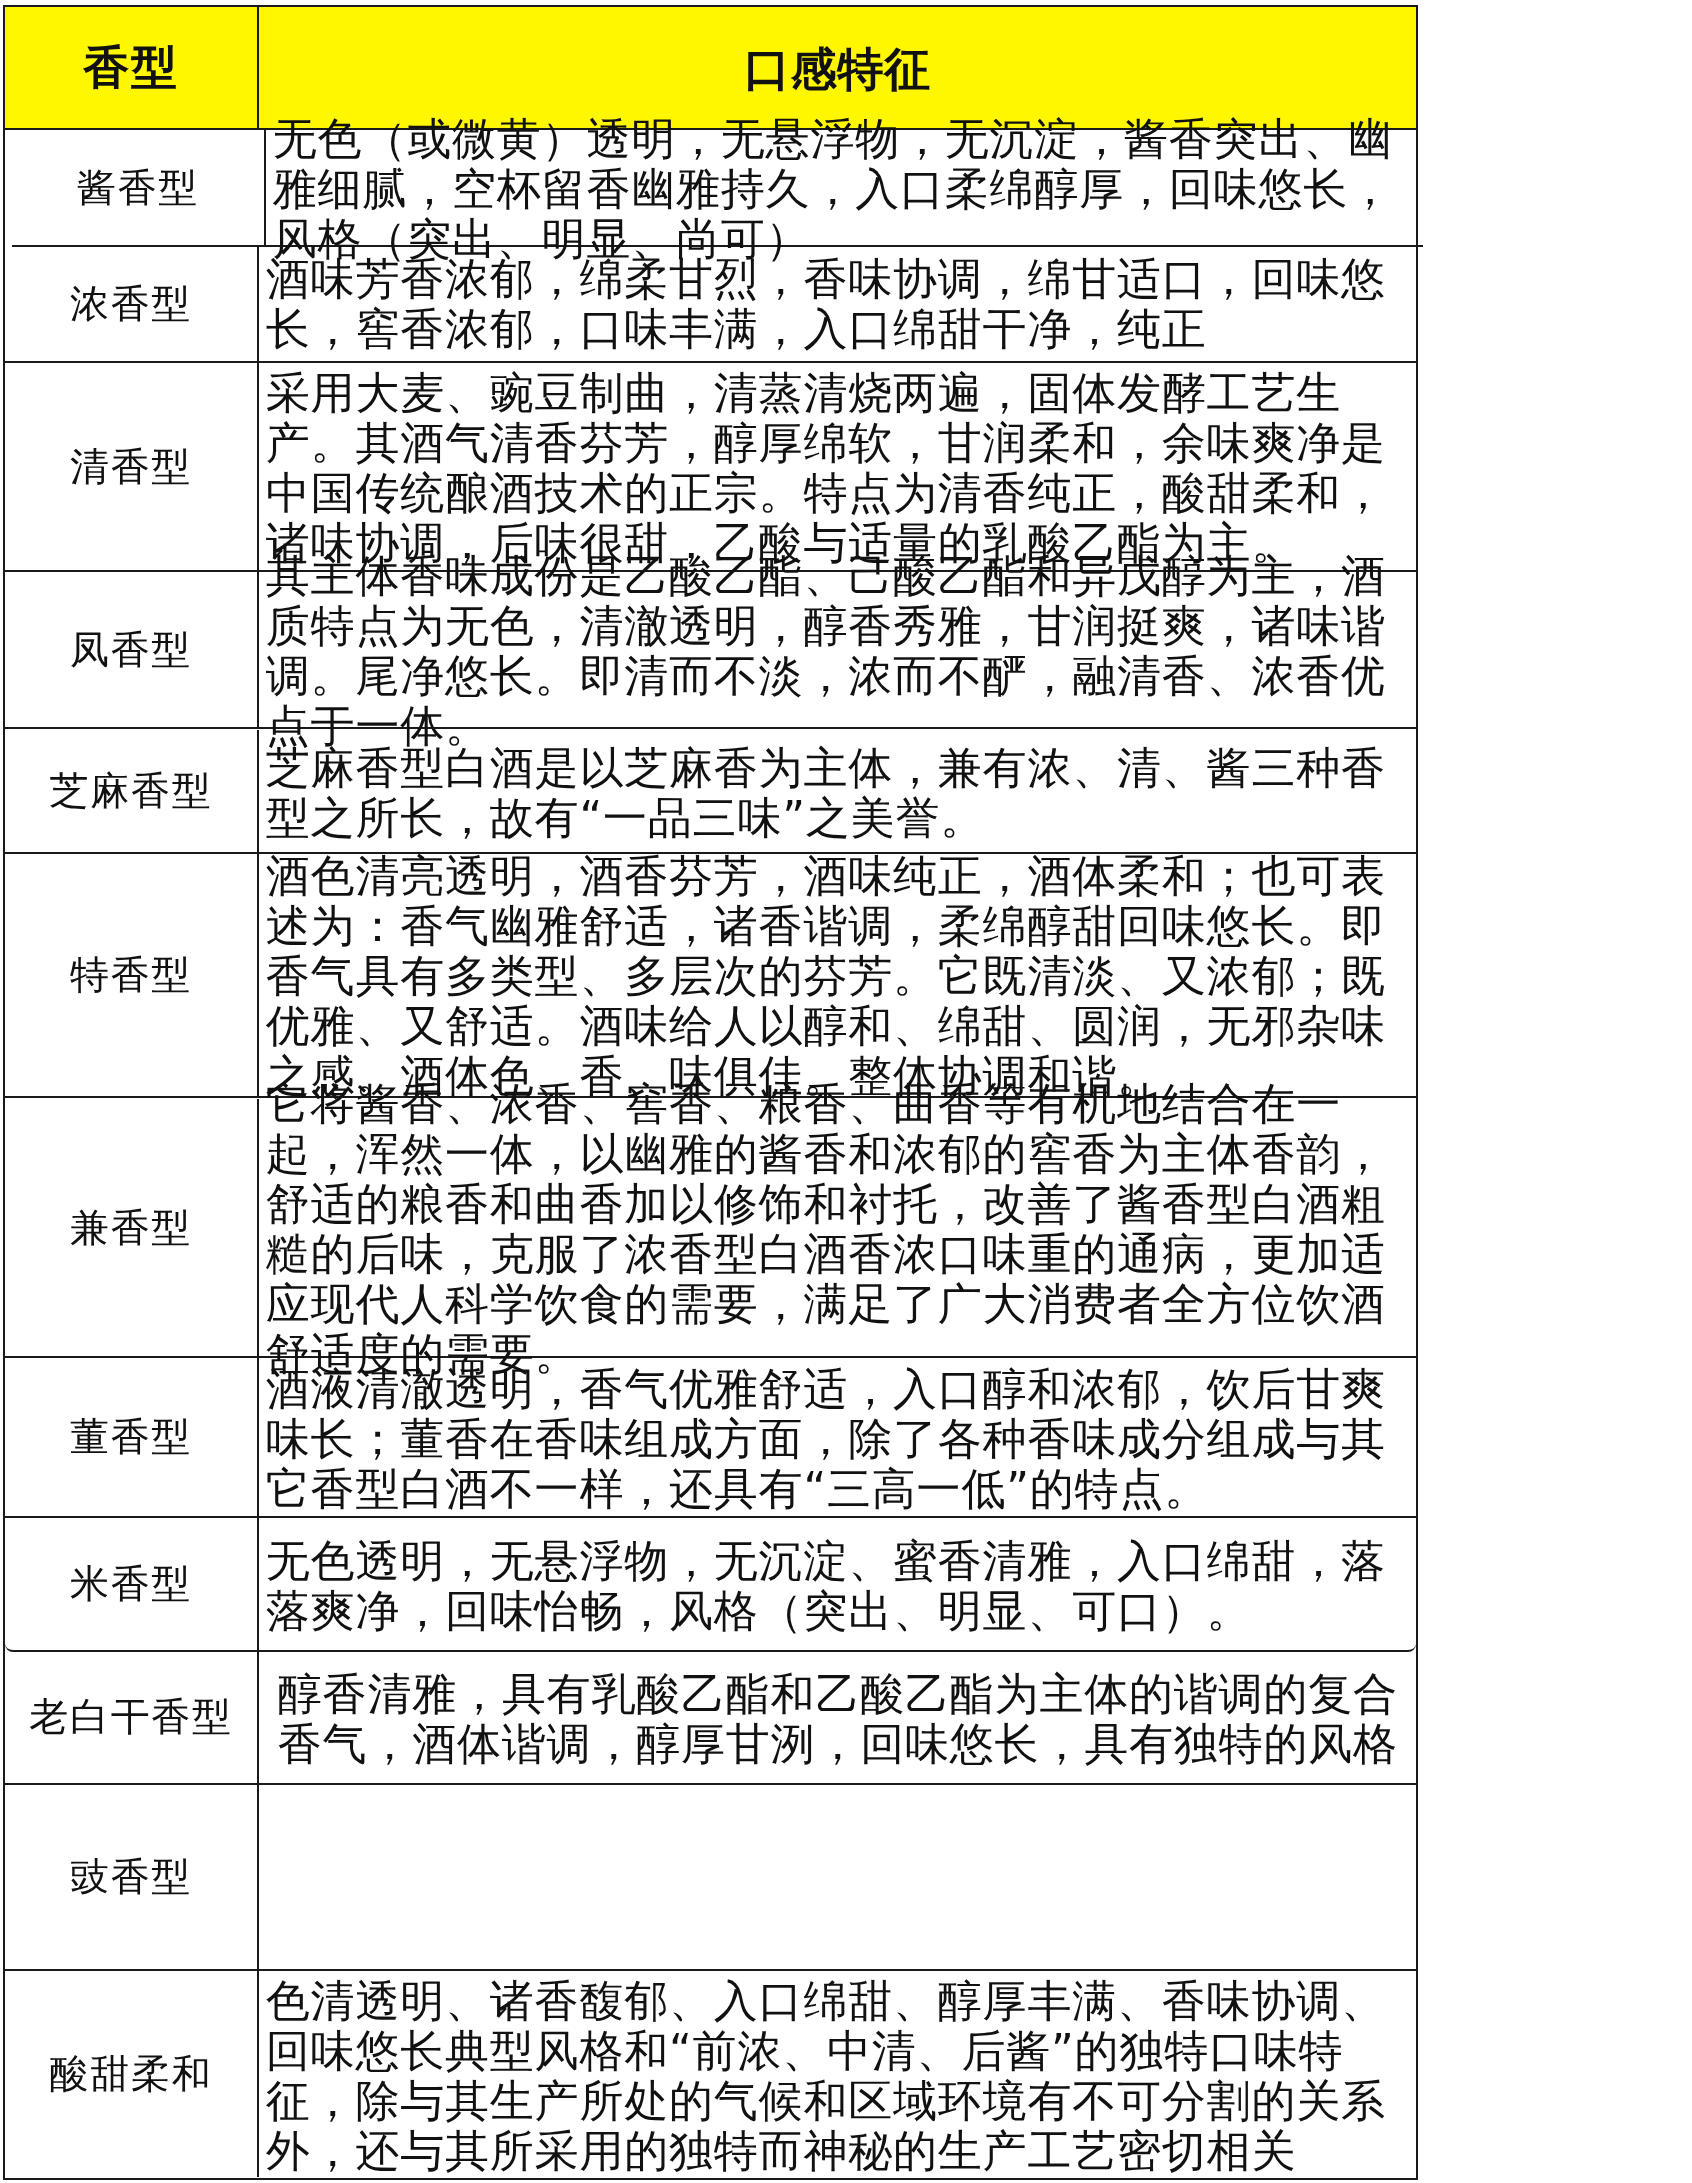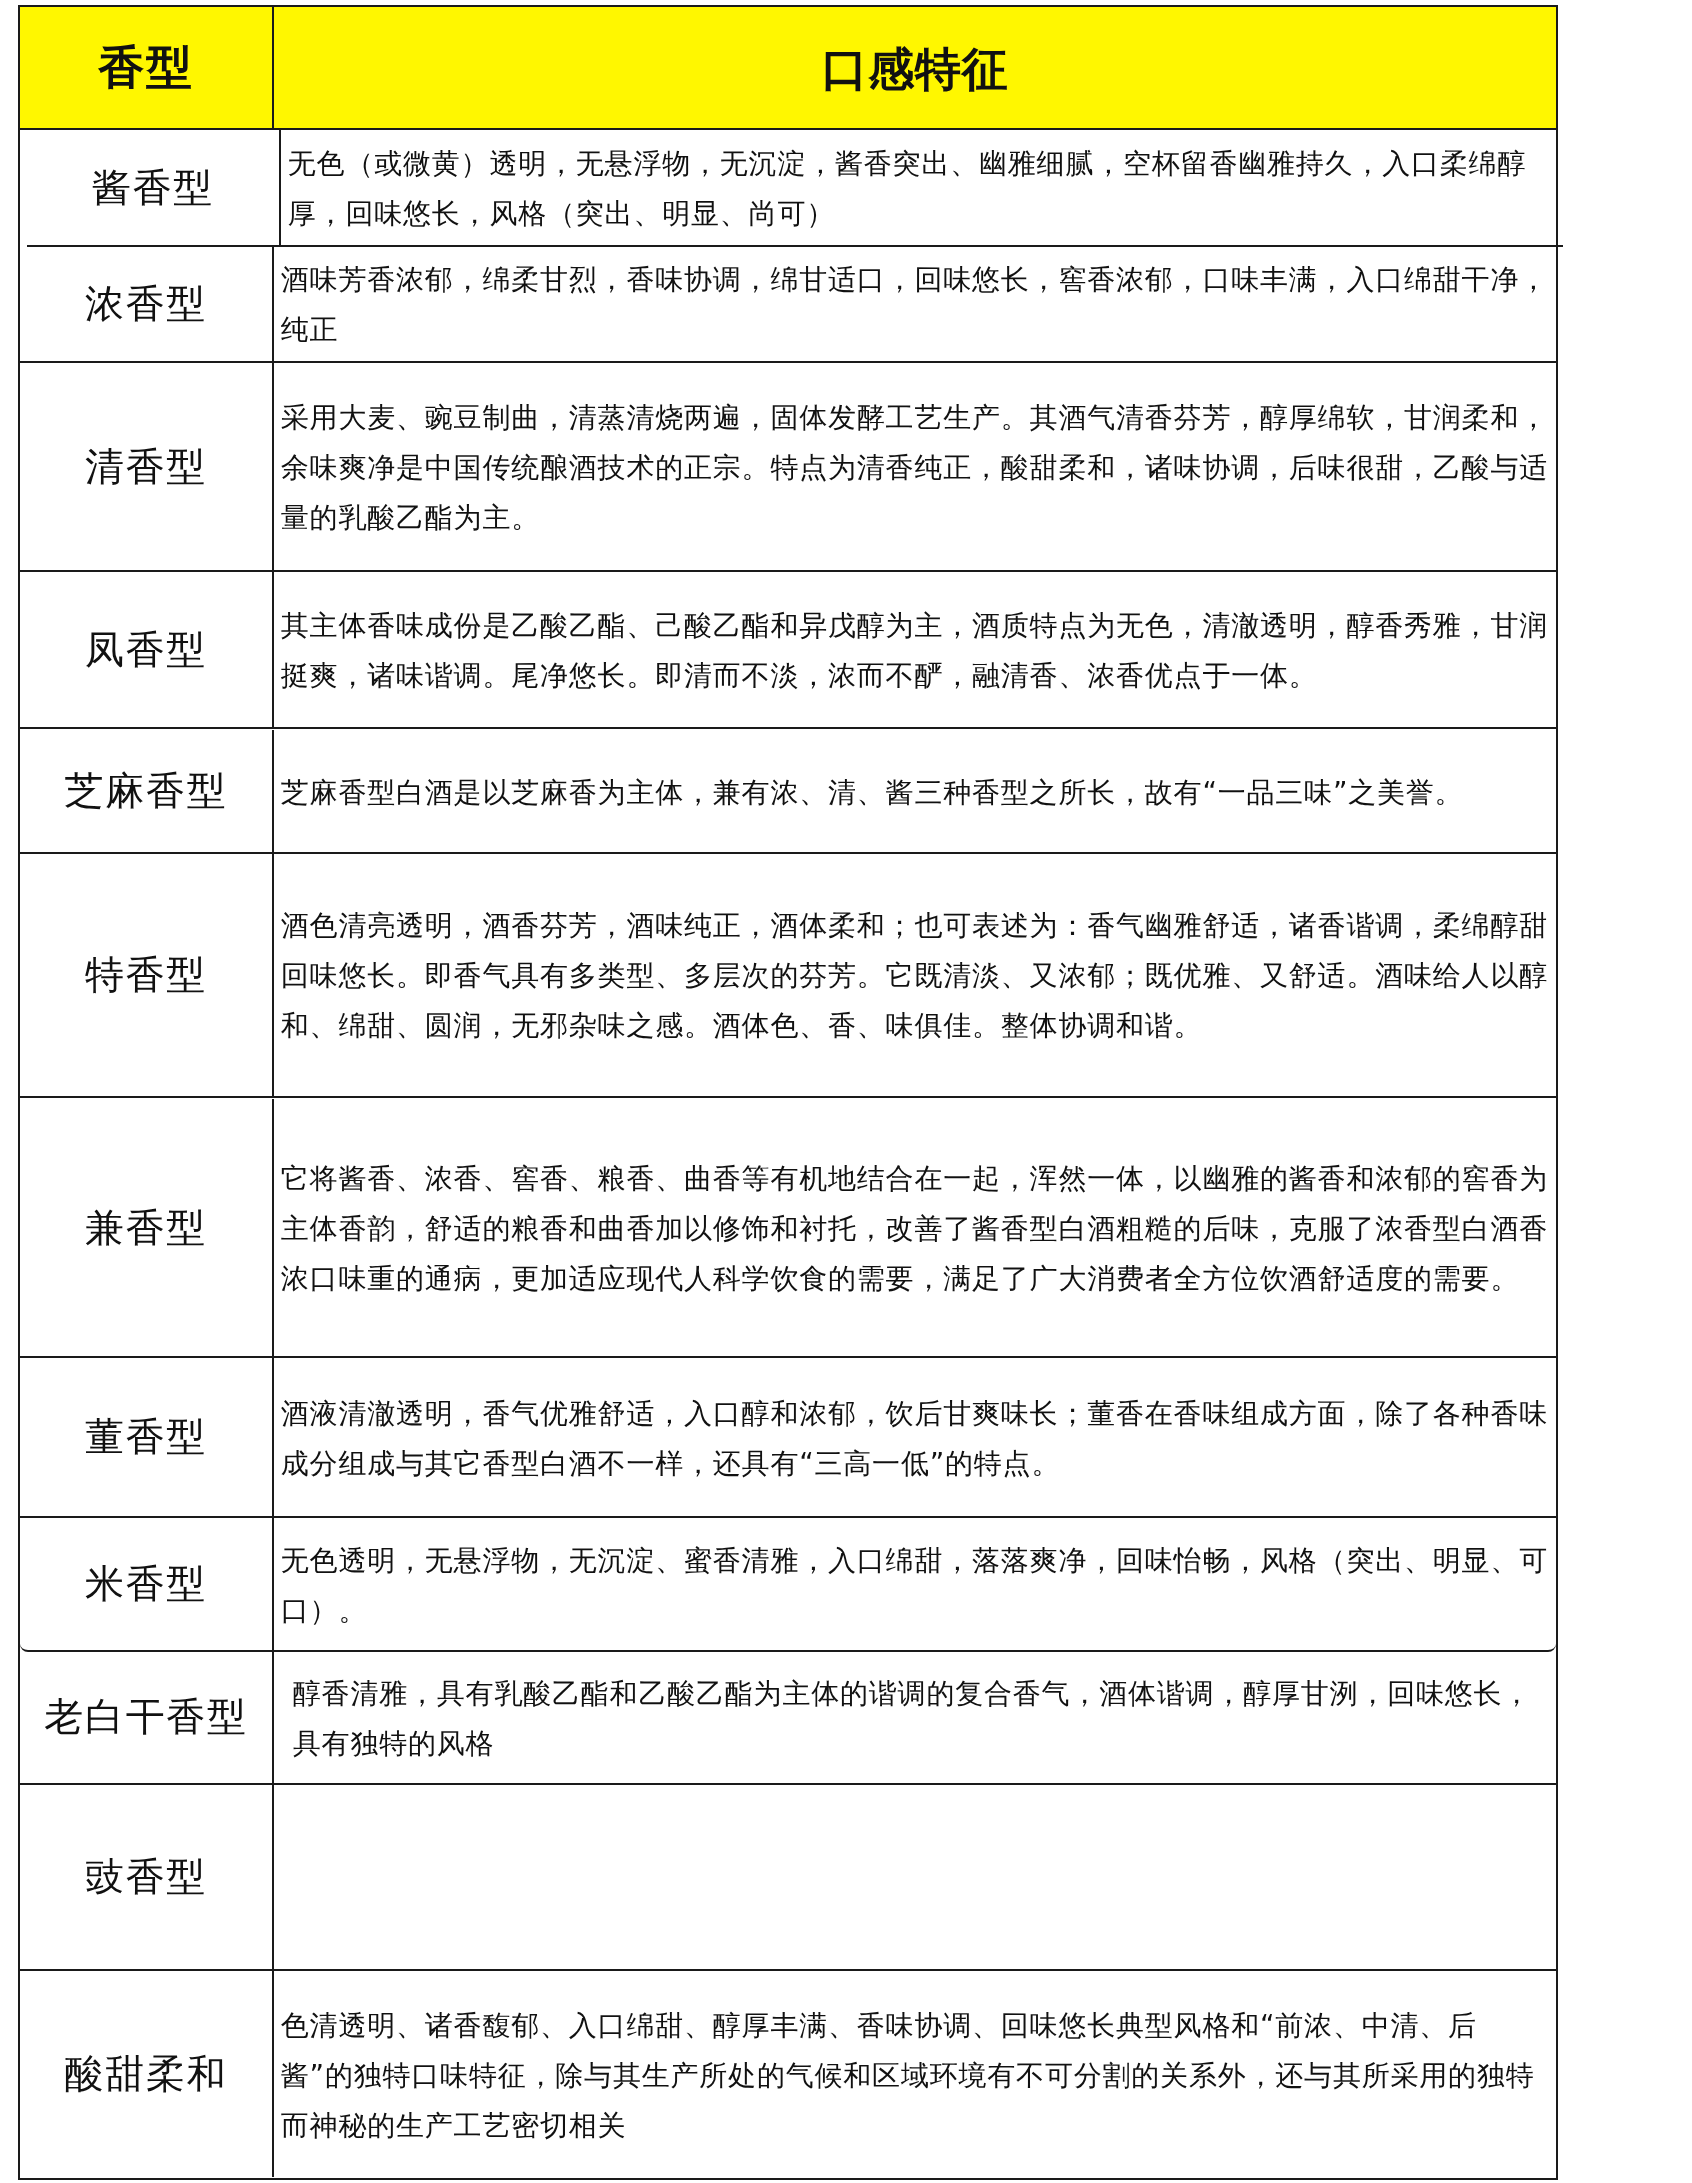--- a/index.html
+++ b/index.html
@@ -1,27 +1,27 @@
 <!DOCTYPE html>
 <html style="font-size:13.5px"><head>
 <meta charset="utf-8">
 <style>
   html, body { margin:0; padding:0; background:#ffffff; }
   body { width:1692px; height:2183px; overflow:hidden; position:relative;
          font-family:"DejaVu Sans", "Liberation Sans", sans-serif; color:#111; }
-  .tbl { position:absolute; left:18px; top:5.1px; width:1540px; height:2175px;
+  .tbl { position:absolute; left:3px; top:5.1px; width:1415px; height:2175px;
          border:2.5px solid #1a1a1a; box-sizing:border-box; }
   .row { position:absolute; left:0; width:100%; box-sizing:border-box;
          border-bottom:2.5px solid #1a1a1a; display:flex; }
   .row:last-child { border-bottom:none; }
   .c1 { width:254px; border-right:2.5px solid #1a1a1a; box-sizing:border-box;
         display:flex; align-items:center; justify-content:center;
         font-size:39px; letter-spacing:1.7px; }
   .c2 { flex:1; box-sizing:border-box; padding:3.4px 6.8px 0 6.8px;
-        font-size:28px; line-height:50px; letter-spacing:0.8px;
+        font-size:44px; line-height:50px; letter-spacing:0.8px;
         display:flex; align-items:center; word-break:break-all; }
   .c2 span { display:block; }
   .hdr { background:#fff700; }
   .hdr .c1, .hdr .c2 { font-size:46px; font-weight:bold; justify-content:center; }
 </style>
 </head>
 <body>
 
 <div class="tbl">
   <div class="row hdr" style="top:0;height:123px;">

